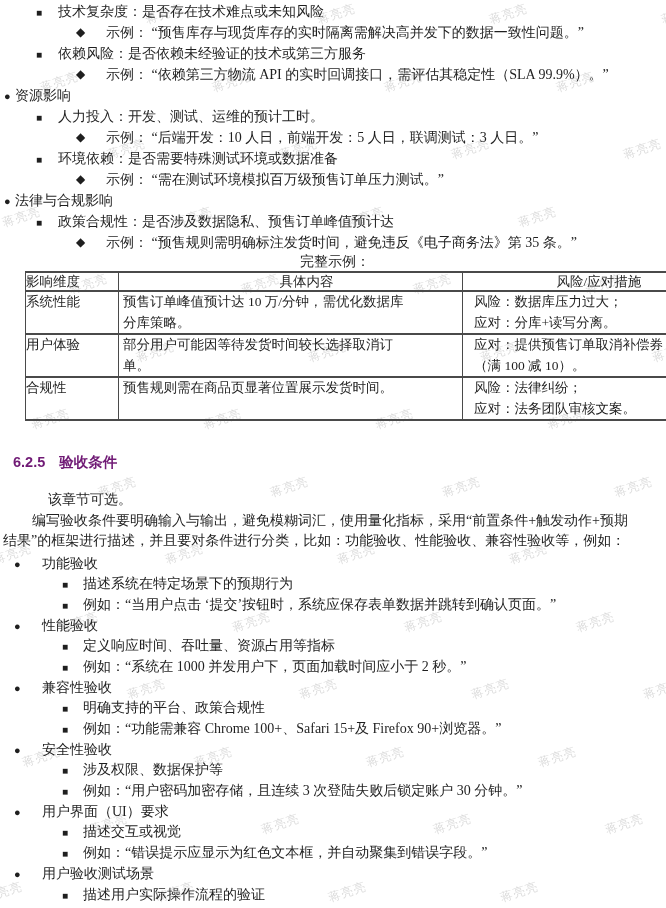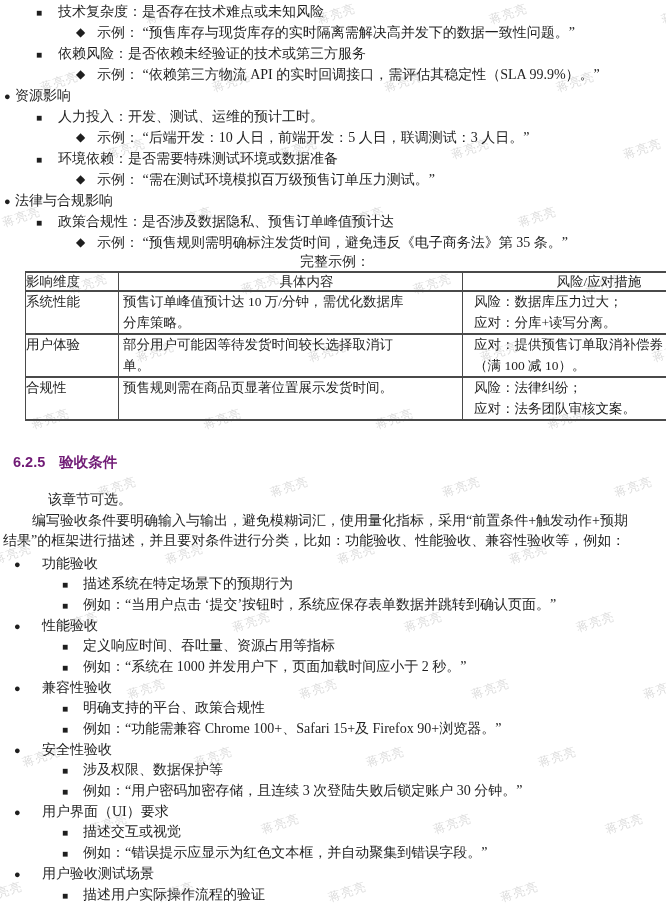--- a/index.html
+++ b/index.html
@@ -21,21 +21,21 @@
   .line{position:relative;height:21px;white-space:nowrap;font-size:14px;}
   .list2 .line{height:20.7px;}
   .mk{position:absolute;top:0;line-height:19px;}
   .tx{position:absolute;top:0;line-height:19px;}
   
   .list1 .lv-disc .mk{left:4px;font-size:11px;top:1px;}
   .list1 .lv-disc .tx{left:15px;}
   .list1 .lv-square .mk{left:36px;font-size:10px;top:1px;}
   .list1 .lv-square .tx{left:58px;}
   .list1 .lv-diamond .mk{left:76px;font-size:12px;top:0;}
-  .list1 .lv-diamond .tx{left:97px;}
+  .list1 .lv-diamond .tx{left:106px;}
   
   .list2 .lv-disc .mk{left:14px;font-size:11px;top:1px;}
   .list2 .lv-disc .tx{left:42px;}
   .list2 .lv-square .mk{left:62px;font-size:10px;top:1px;}
   .list2 .lv-square .tx{left:83px;}
 
   .list1{padding-top:2px;}
   .table-intro{height:17px;font-size:14px;padding-left:4px;line-height:16px;text-align:center;}
 
   table.impact{

